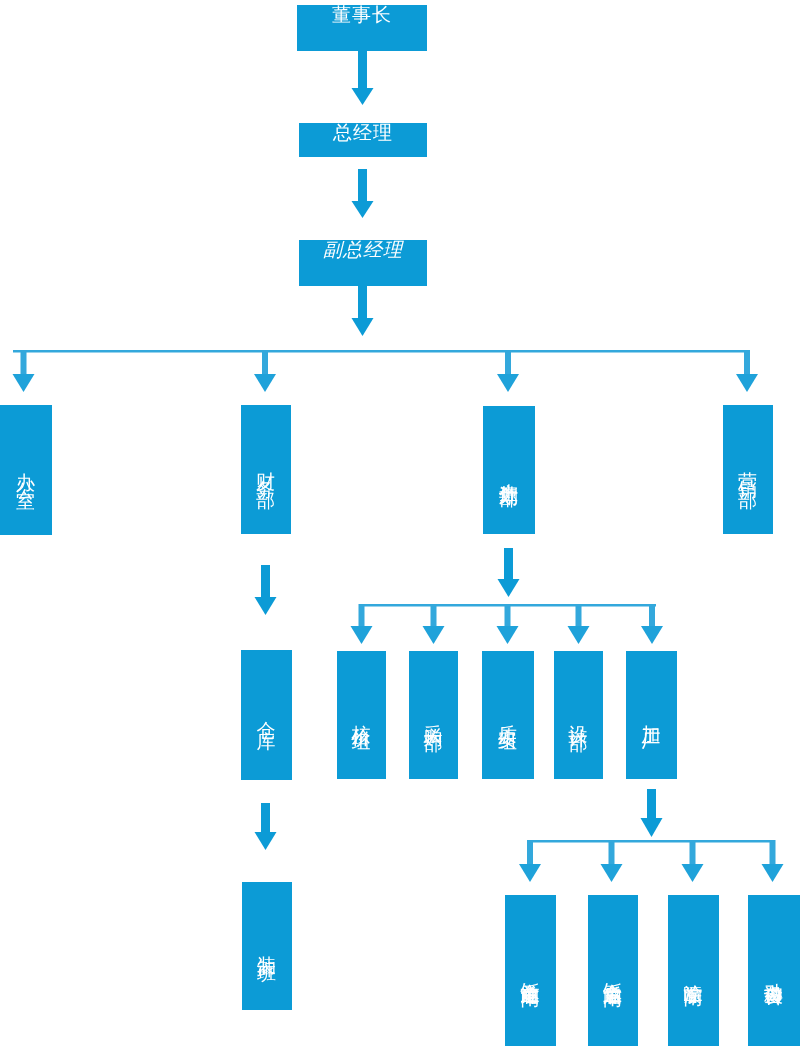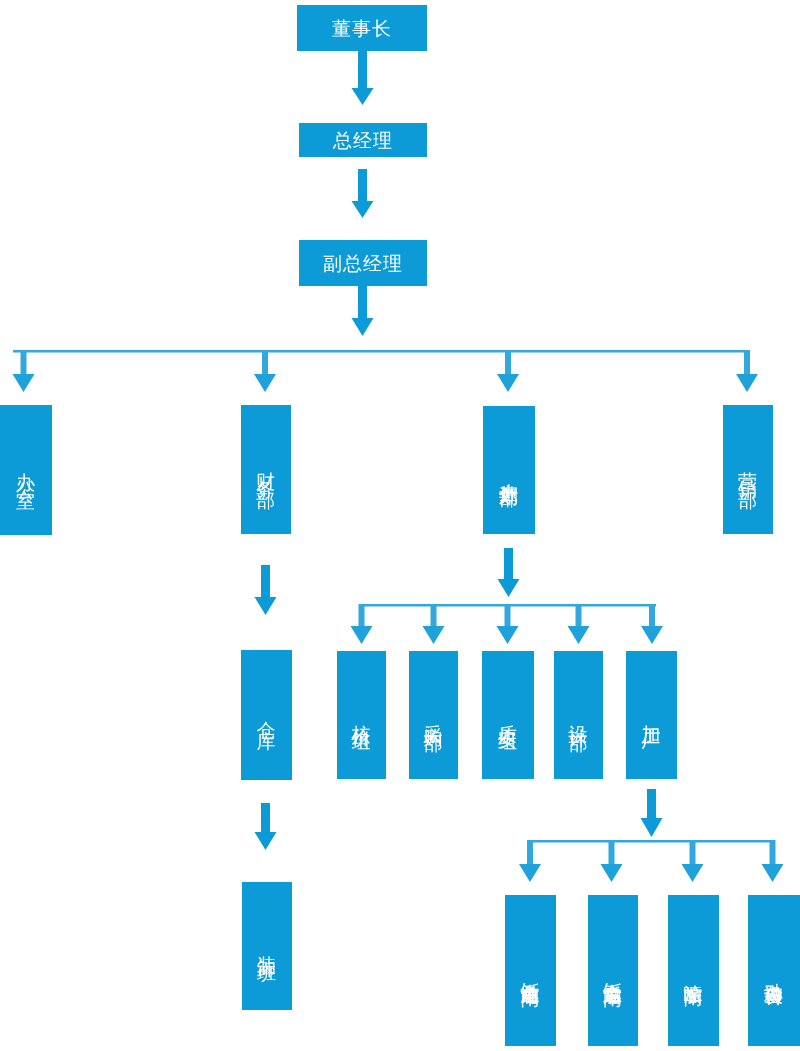--- a/index.html
+++ b/index.html
@@ -23,21 +23,20 @@
     top: 0;
     width: 800px;
     height: 1051px;
   }
   .node-box {
     position: absolute;
     box-sizing: border-box;
     background: #0c9bd6;
     color: #ffffff;
     display: flex;
-    align-items: center;
     justify-content: center;
     z-index: 2;
   }
   .node-label {
     display: block;
     text-align: center;
     color: #ffffff;
     line-height: 1.0;
     letter-spacing: 0;
     white-space: nowrap;
@@ -157,21 +156,21 @@
   </svg>
 
   <div class="node-box horiz" style="left:297px; top:5px; width:130px; height:46px;">
     <span class="node-label">董事长</span>
   </div>
 
   <div class="node-box horiz" style="left:299px; top:123px; width:128px; height:34px;">
     <span class="node-label">总经理</span>
   </div>
 
-  <div class="node-box horiz" style="left:299px; top:240px; width:128px; height:46px;">
+  <div class="node-box horiz" style="left:299px; top:240px; width:128px; height:46px;font-style:italic;">
     <span class="node-label">副总经理</span>
   </div>
 
   <div class="node-box vert spaced" style="left:0px; top:405px; width:52px; height:130px;">
     <span class="node-label">办公室</span>
   </div>
 
   <div class="node-box vert spaced" style="left:241px; top:405px; width:50px; height:129px;">
     <span class="node-label">财务部</span>
   </div>

